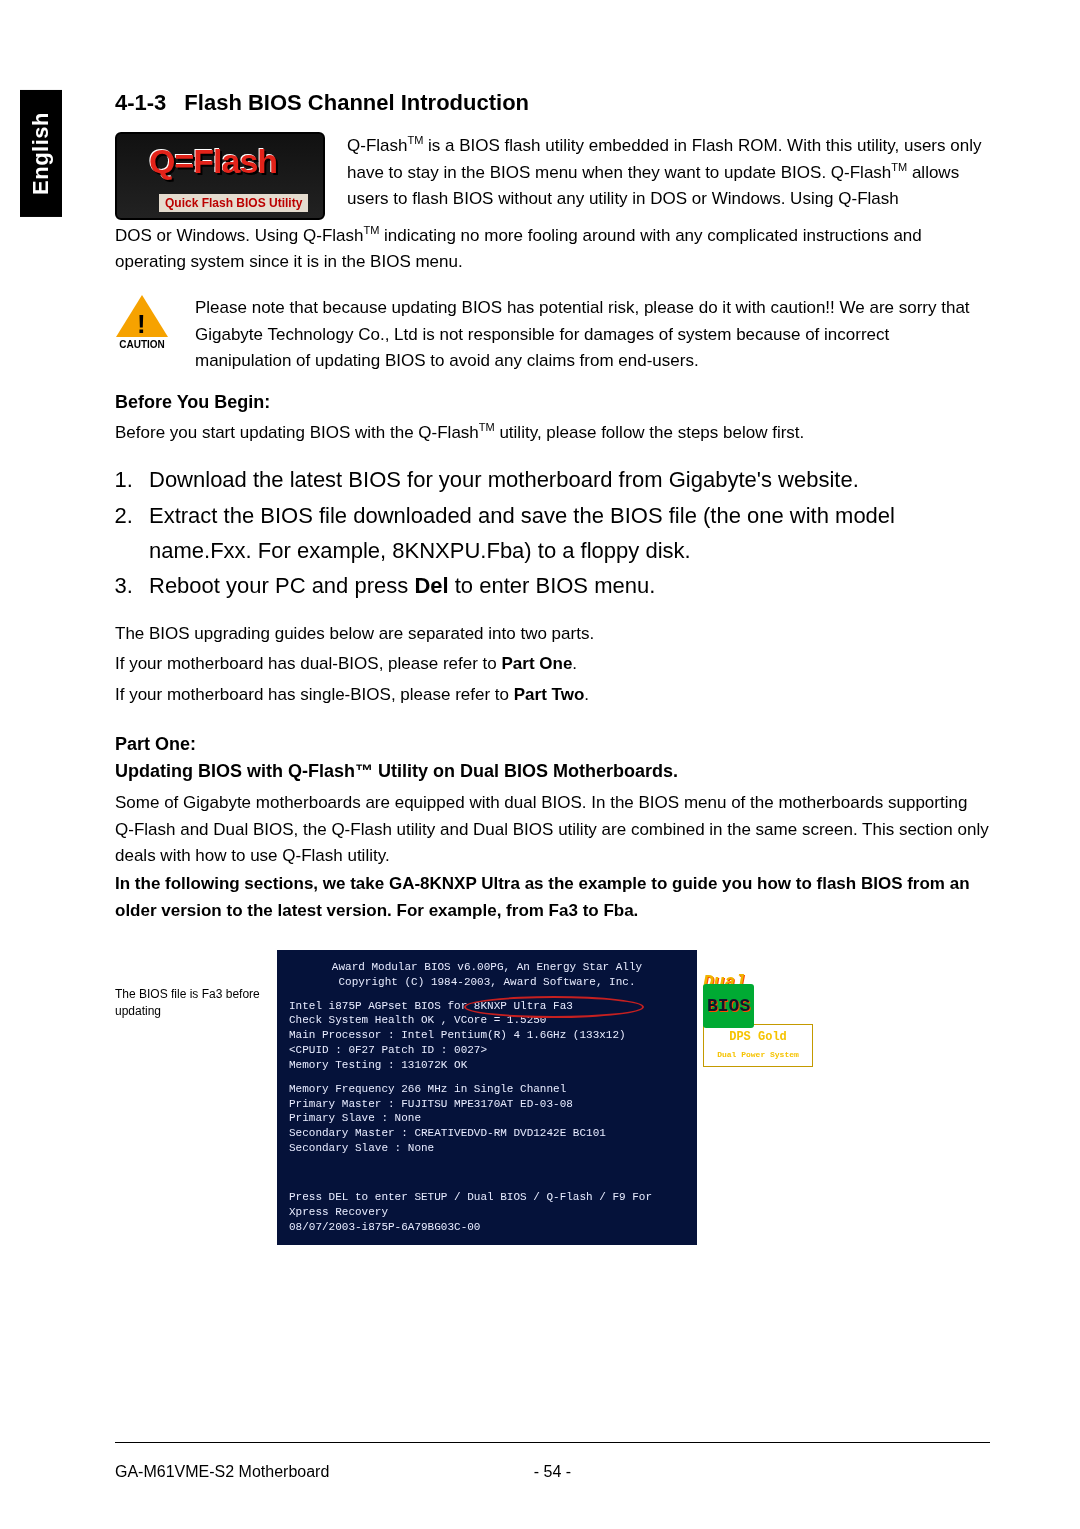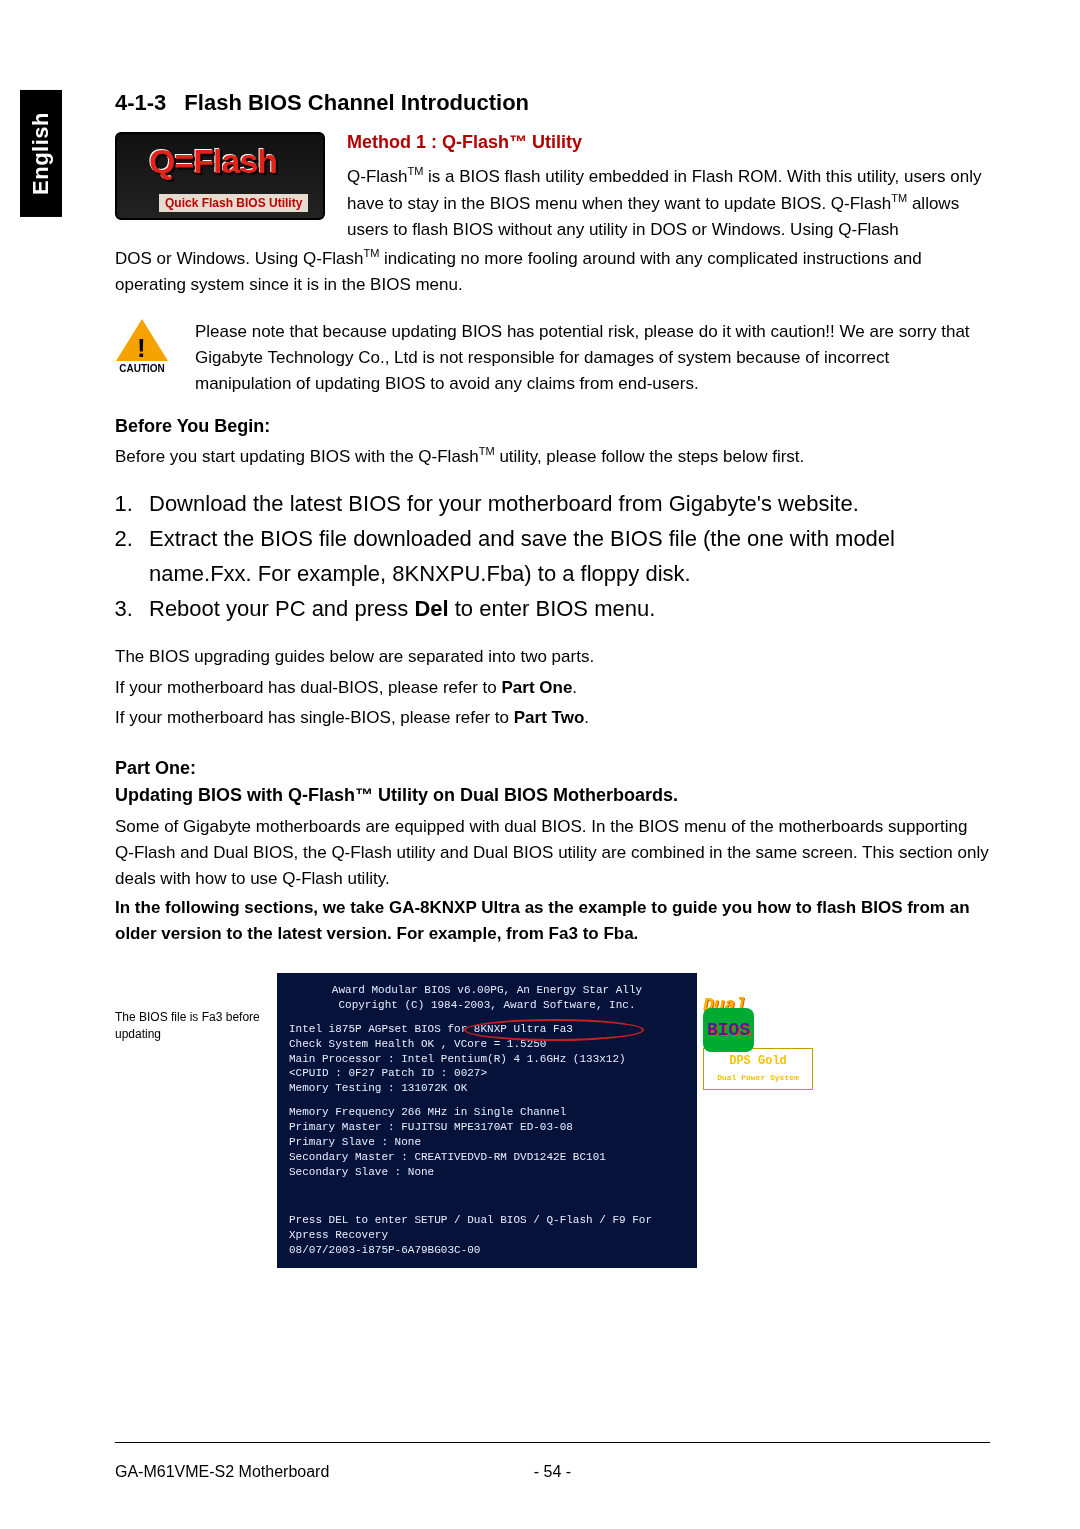--- a/index.html
+++ b/index.html
@@ -74,21 +74,21 @@
   .bold { font-weight: bold; }
   .screenshot-row { display:flex; align-items:flex-start; margin-top: 26px; }
   .shot-caption { width: 150px; font-size:12px; line-height:1.4; margin-right: 12px; margin-top:36px; }
   .bios-shot {
     width: 420px; background:#05123a; color:#e8ecff;
     font-family: 'Courier New', monospace; font-size:11px; line-height:1.35;
     padding:10px 12px; position:relative; flex-shrink:0;
   }
   .bios-shot .logos { position:absolute; right:-116px; top:20px; width:110px; }
   .bios-shot .logo1 { font-style:italic; font-weight:bold; color:#efb400; font-size:18px; text-shadow:1px 1px #ff4a00; }
-  .bios-shot .logo1 .b { background:#0a3; color:#4c1d95; padding:12px 4px; font-style:normal; border-radius:8px; }
+  .bios-shot .logo1 .b { background:#0a3; color:#0f172a; padding:12px 4px; font-style:normal; border-radius:3px; }
   .bios-shot .logo2 { margin-top:6px; border:1px solid #c49a00; padding:4px 6px; color:#f6c300; font-size:12px; font-weight:bold; text-align:center; }
   .bios-shot .center { text-align:center; }
   .bios-shot .block { margin-top:9px; }
   .bios-shot .circle-wrap { position:relative; display:inline; }
   .ellipse {
     position:absolute; border:2px solid #c62020; border-radius:50%;
     left: -10px; top:-4px; width: 180px; height: 22px; pointer-events:none;
   }
   .footer {
     position:absolute; left:115px; right:90px; bottom:48px;
@@ -108,21 +108,20 @@
   <h2 class="section-title">
     <span class="num">4-1-3</span><span>Flash BIOS Channel Introduction</span>
   </h2>
 
   <div class="method-block">
     <div class="qflash-logo">
       <div class="qf-text">Q=Flash</div>
       <div class="qf-sub">Quick Flash BIOS Utility</div>
     </div>
     <div style="flex:1;">
-      <h3 class="red">Method 1 : Q-Flash™ Utility</h3>
       <p class="body">
         <span>Q-Flash</span><span class="tm">TM</span><span> is a BIOS flash utility embedded in Flash ROM. With this utility, users only have to stay in the BIOS menu when they want to update BIOS. Q-Flash</span><span class="tm">TM</span><span id="wrap-continue"> allows users to flash BIOS without any utility in DOS or Windows. Using Q-Flash</span>
       </p>
     </div>
   </div>
   <p class="body" style="margin-top:-2px;">
     <span>DOS or Windows. Using Q-Flash</span><span class="tm">TM</span><span> indicating no more fooling around with any complicated instructions and operating system since it is in the BIOS menu.</span>
   </p>
 
   <div class="caution-row">

